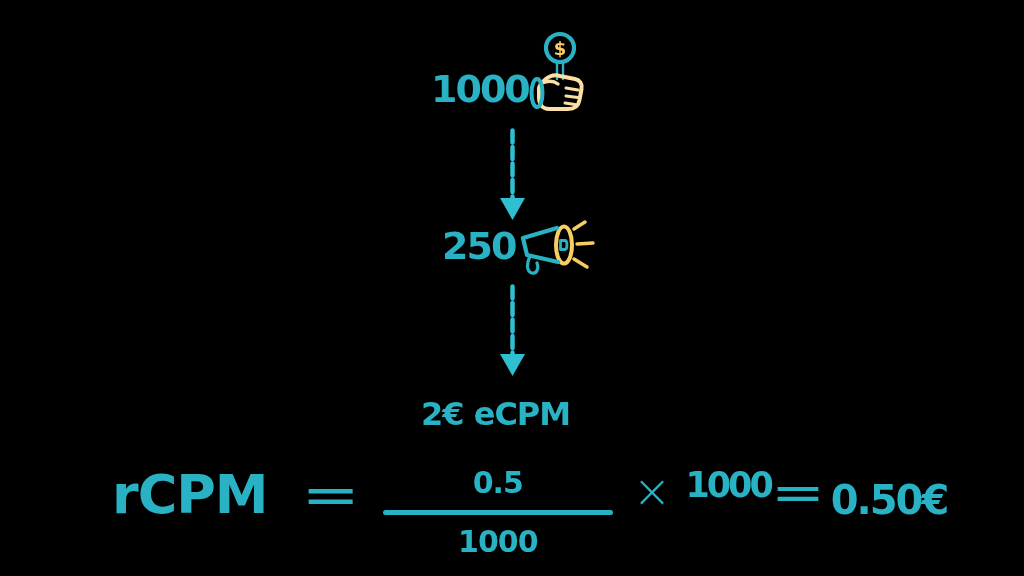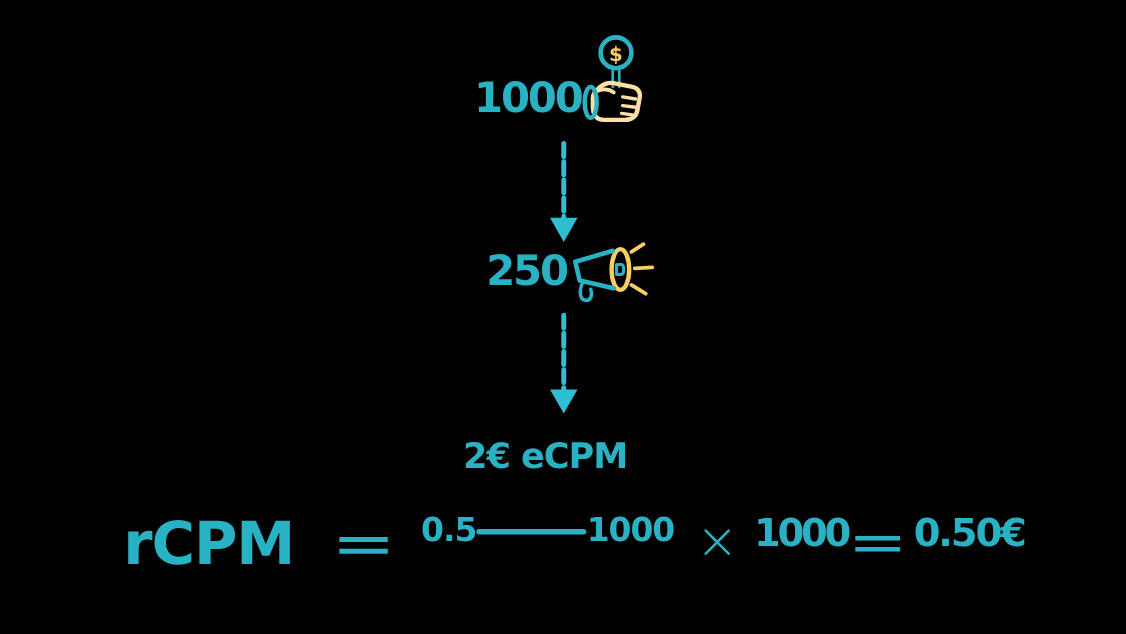--- a/index.html
+++ b/index.html
@@ -40,31 +40,31 @@
     display:flex;align-items:flex-start;
   }
   .rcpm{font-size:54px;font-weight:700;letter-spacing:-1px;line-height:1;}
   .eq{
     font-size:54px;font-weight:400;line-height:1;
     display:inline-block;transform:scaleX(1.3);
     margin-left:40px;
   }
   .fraction{
     margin-left:30px;width:230px;
-    display:flex;align-items:center;
+    display:flex;flex-direction:column;align-items:center;
   }
   .frac-num,.frac-den{font-size:30px;font-weight:700;letter-spacing:-1px;line-height:1;}
   .frac-line{
     width:230px;height:5px;border-radius:3px;
     background:var(--teal);margin:12px 0;
   }
   .times{font-size:46px;font-weight:200;line-height:1;margin-left:20px;}
   .mult{font-size:35px;letter-spacing:-3px;margin-left:14px;}
   .eq2{margin-left:6px;font-size:50px;}
-  .result{font-size:35px;letter-spacing:-2px;margin-left:12px;}
+  .result{font-size:40px;letter-spacing:-2px;margin-left:12px;margin-top:12px;}
   
   .st{stroke:var(--teal);fill:none;stroke-linecap:round;stroke-linejoin:round;}
   .sc{stroke:var(--cyan);fill:none;stroke-linecap:round;stroke-linejoin:round;}
   .sy{stroke:var(--yellow);fill:none;stroke-linecap:round;stroke-linejoin:round;}
   .sh{stroke:var(--hand);fill:none;stroke-linecap:round;stroke-linejoin:round;}
 </style>
 </head>
 <body>
 
 <div class="canvas">

